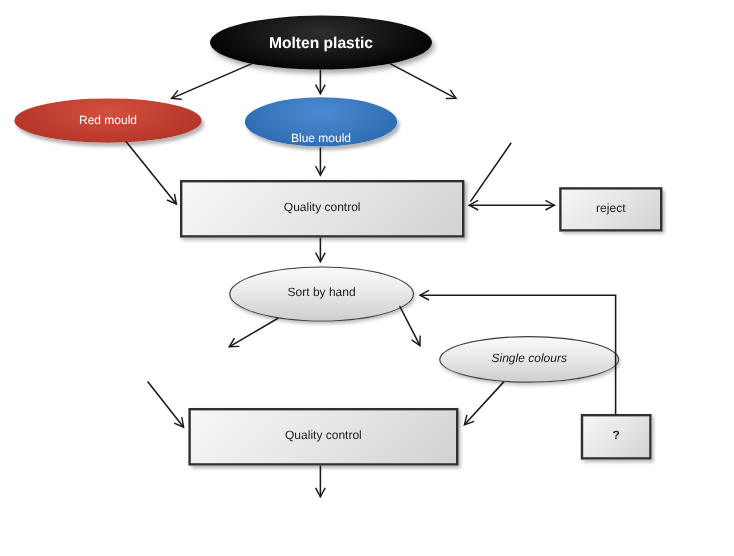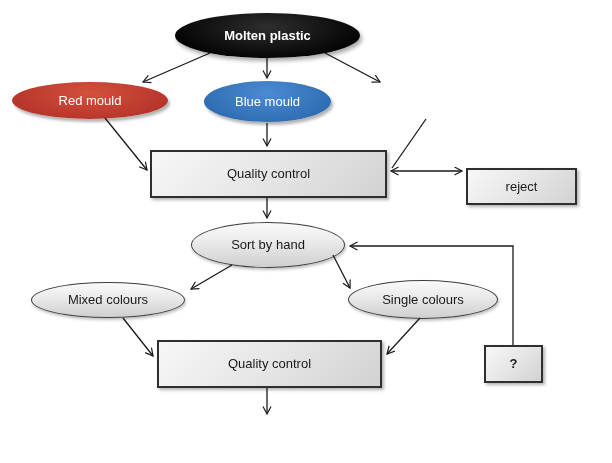--- a/index.html
+++ b/index.html
@@ -4,35 +4,35 @@
 <style>
   html,body { margin:0; padding:0; background:#ffffff; }
   .stage {
     position:relative; width:612px; height:463px; background:#ffffff;
     font-family:"Liberation Sans", sans-serif; overflow:hidden;
   }
   svg.connectors { position:absolute; left:0; top:0; width:612px; height:463px; z-index:3; }
   .node {
     position:absolute; box-sizing:border-box; z-index:2;
     display:flex; flex-direction:column; align-items:center; justify-content:center;
-    text-align:center; font-size:13px; color:#1a1a1a; line-height:1.35;
+    text-align:center; font-size:10px; color:#1a1a1a; line-height:1.35;
   }
   .ellipse { border-radius:50%; }
   .molten {
     background: radial-gradient(ellipse at 50% 32%, #2e2e2e 0%, #050505 72%);
     color:#ffffff; font-weight:bold; font-size:13px;
     box-shadow: 2px 3px 4px rgba(0,0,0,0.35);
   }
   .red-ell {
     background: radial-gradient(ellipse at 50% 30%, #d4503d 0%, #b6352a 75%);
     color:#ffffff; box-shadow: 2px 3px 3px rgba(0,0,0,0.3);
   }
   .blue-ell {
     background: radial-gradient(ellipse at 50% 30%, #4b8bd3 0%, #2f6db3 75%);
-    color:#ffffff; box-shadow: 2px 3px 3px rgba(0,0,0,0.3);
+    color:#ffffff; box-shadow: 2px 3px 3px rgba(0,0,0,0.3); justify-content: flex-end;
   }
   .yellow-ell {
     background: radial-gradient(ellipse at 50% 30%, #f6a143 0%, #e8831d 75%);
     color:#ffffff; box-shadow: 2px 3px 3px rgba(0,0,0,0.3);
   }
   .gray-ell {
     background: linear-gradient(180deg, #fafafa 0%, #e9e9e9 45%, #cfcfcf 100%);
     border:1.5px solid #3f3f3f;
     box-shadow: 1px 2px 3px rgba(0,0,0,0.25);
   }
@@ -82,33 +82,30 @@
 
   <div class="node ellipse blue-ell" style="left:204px; top:81px; width:127px; height:41px;">
     <span>Blue mould</span>
   </div>
 
 
   <div class="node gray-rect" style="left:150px; top:150px; width:237px; height:48px;">
     <span>Quality control</span>
   </div>
 
-  <div class="node gray-rect" style="left:466px; top:156px; width:111px; height:37px;margin-top:12px;">
+  <div class="node gray-rect" style="left:466px; top:156px; width:86px; height:37px;">
     <span>reject</span>
   </div>
 
   <div class="node ellipse gray-ell" style="left:191px; top:222px; width:154px; height:46px;">
     <span>Sort by hand</span>
   </div>
 
-  <div class="node ellipse gray-ell" style="left:31px; top:282px; width:154px; height:36px;">
-    <span>Mixed colours</span>
-  </div>
 
-  <div class="node ellipse gray-ell" style="left:348px; top:280px; width:150px; height:39px;">
+  <div class="node ellipse gray-ell" style="left:366px; top:280px; width:150px; height:39px;font-style:italic;">
     <span>Single colours</span>
   </div>
 
   <div class="node gray-rect" style="left:157px; top:340px; width:225px; height:48px;">
     <span>Quality control</span>
   </div>
 
   <div class="node gray-rect" style="left:484px; top:345px; width:59px; height:38px; font-weight:bold;">
     <span>?</span>
   </div>

